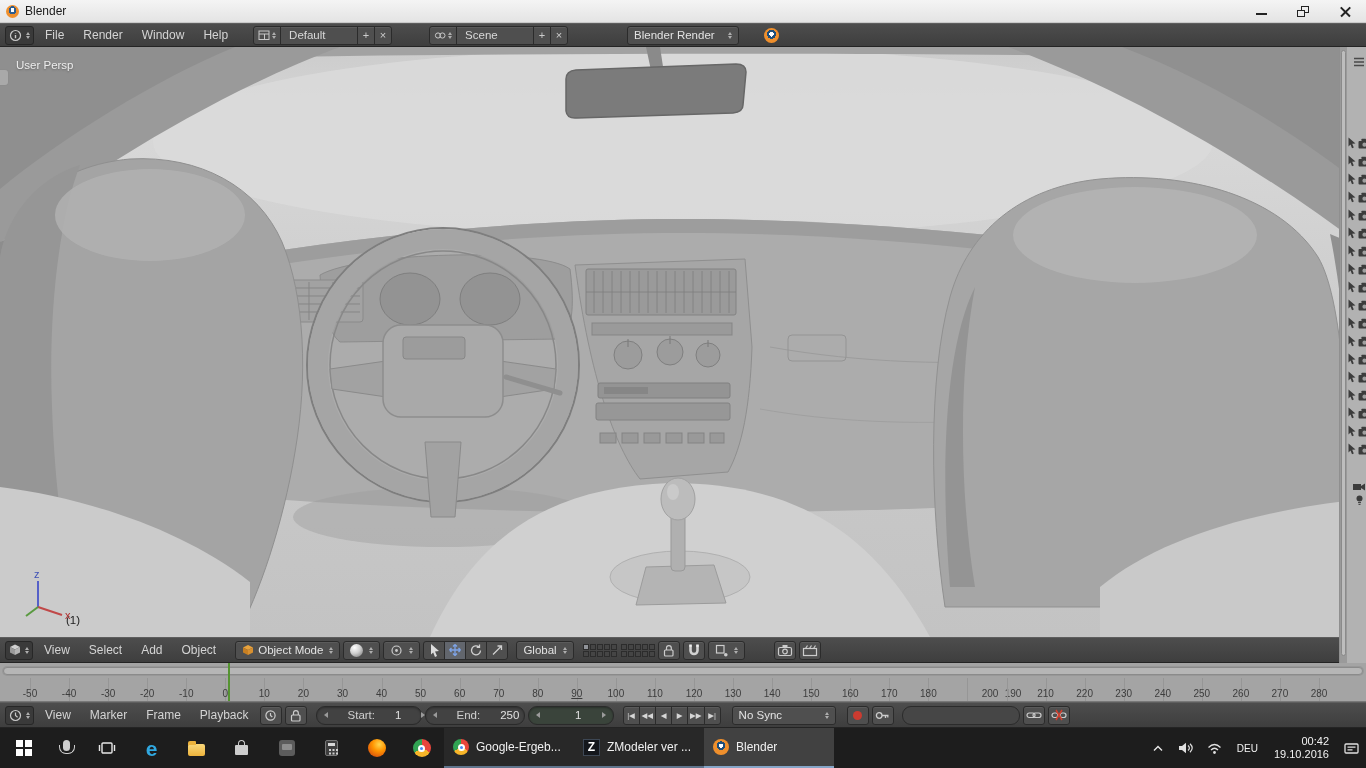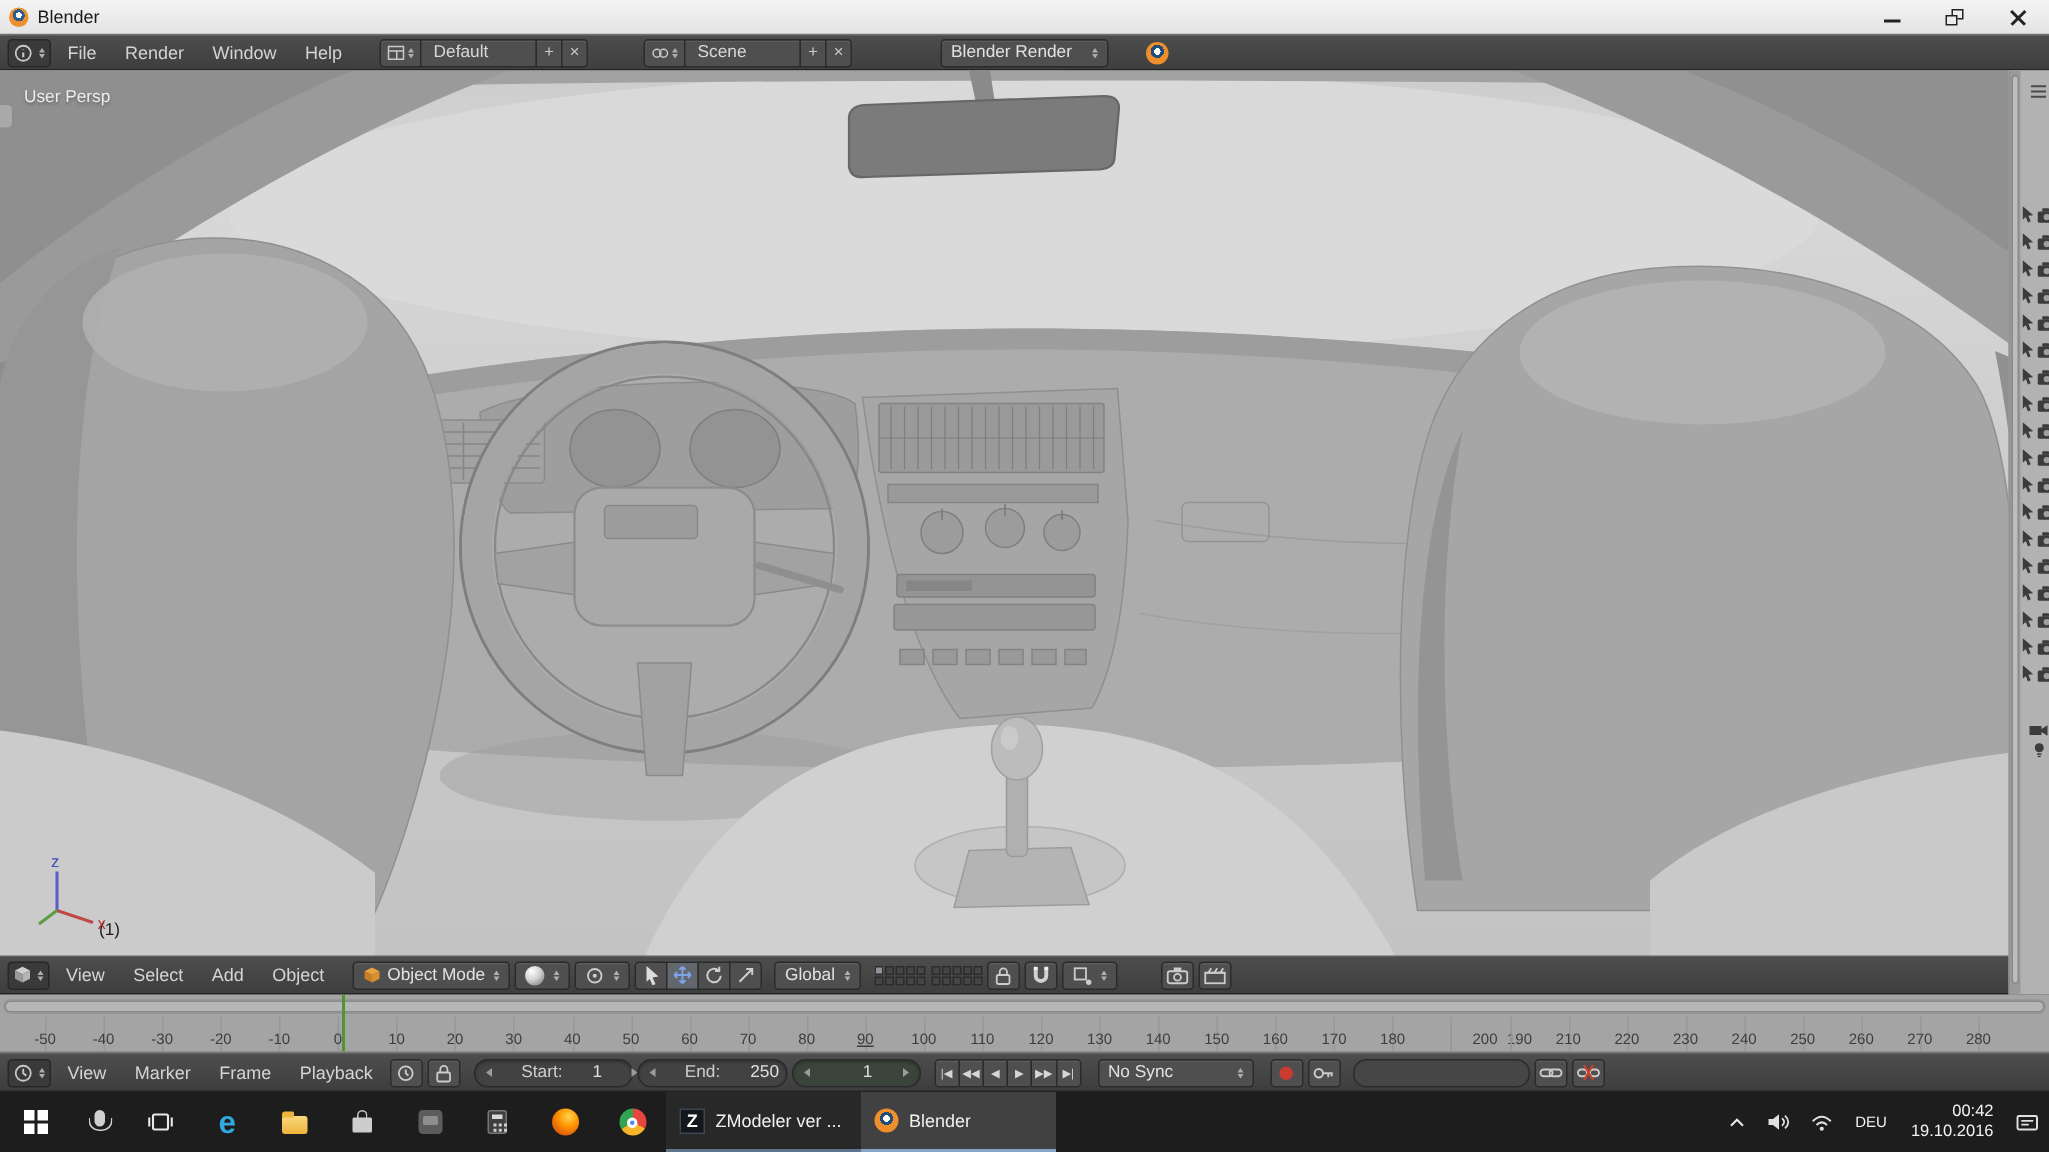--- a/index.html
+++ b/index.html
@@ -868,20 +868,26 @@
     <div class="tb-btn">
         <span class="ffx"></span>
       </div>
     <div class="tb-btn">
         <span class="chrome">
           <span class="chrome-in"></span>
         </span>
       </div>
 
     <div class="task-btn">
+      <span class="chrome sm">
+          <span class="chrome-in"></span>
+        </span>
+      <span class="task-label">Google-Ergeb...</span>
+    </div>
+    <div class="task-btn">
       <span class="zico">Z</span>
       <span class="task-label">ZModeler ver ...</span>
     </div>
     <div class="task-btn active">
       <span class="blender-logo sm"></span>
       <span class="task-label">Blender</span>
     </div>
 
     <div class="tray">
       <div class="tray-btn">

